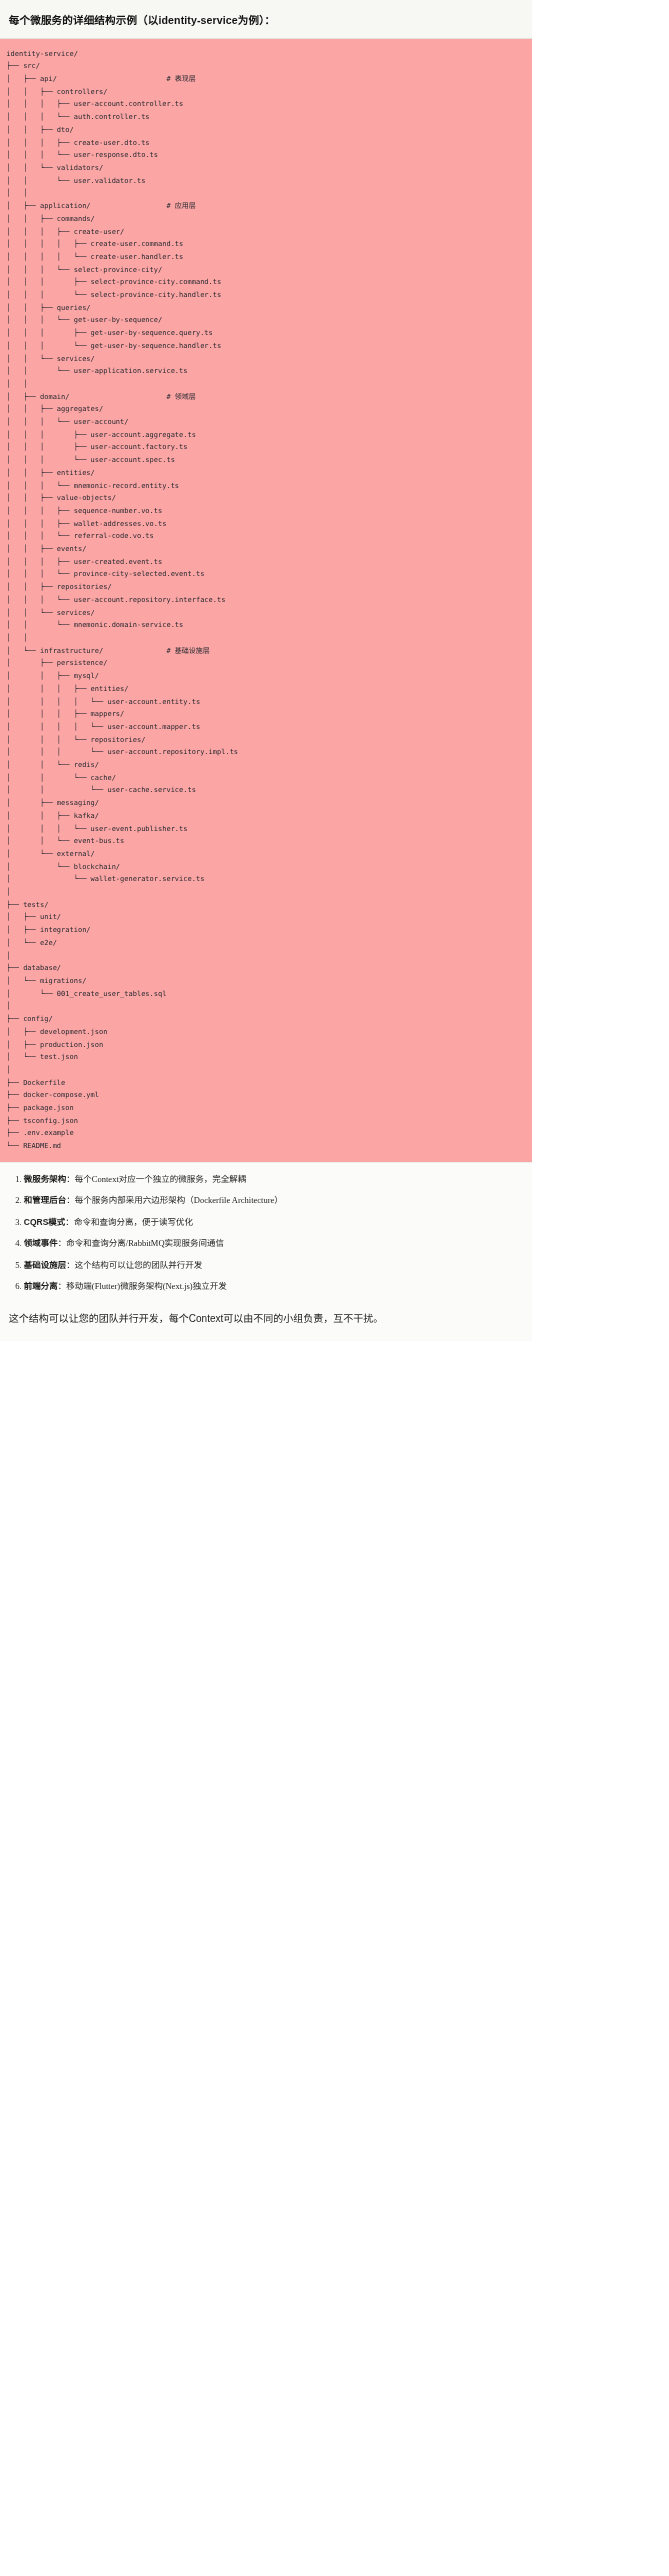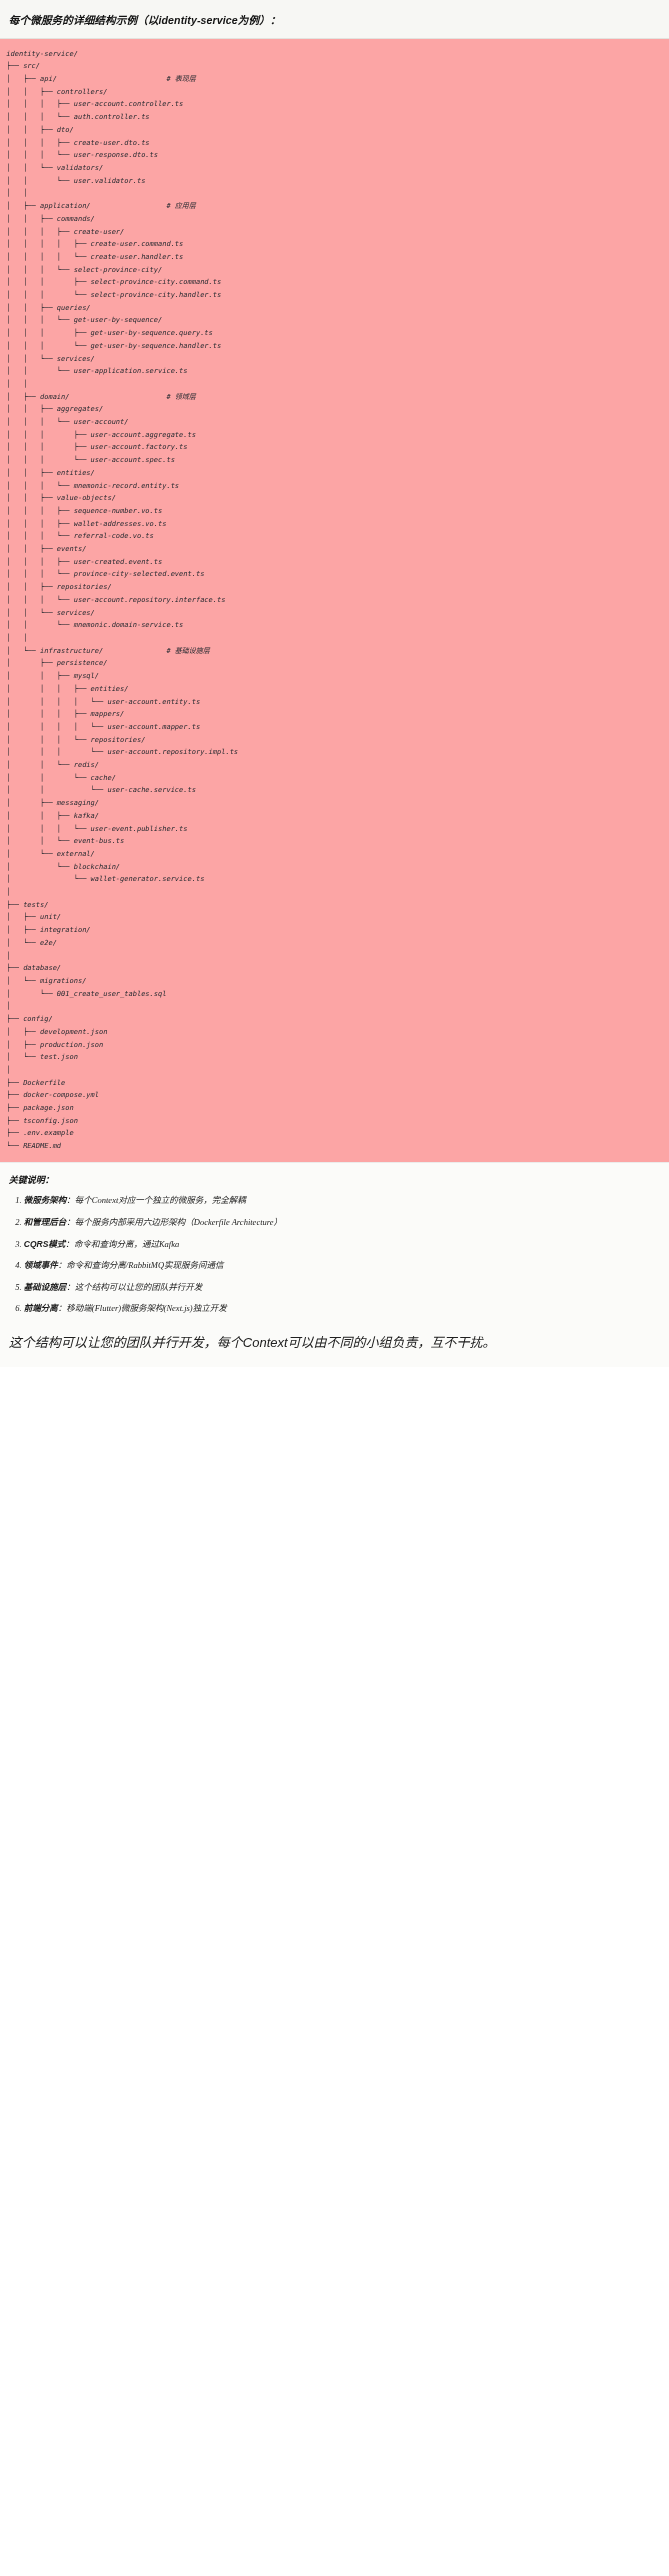--- a/index.html
+++ b/index.html
@@ -8,23 +8,22 @@
     padding: 0;
     background: #ffffff;
   }
   body {
     width: 669px;
     font-family: "Liberation Sans", "DejaVu Sans", sans-serif;
     color: #1a1a1a;
     -webkit-font-smoothing: antialiased;
   }
   .page {
-    width: 669px;
-    box-sizing: border-box;
-    font-style: italic;
+    width: 532px;
+    box-sizing: border-box;
   }
 
   
   .title-bar {
     background: #f7f7f4;
     padding: 12.5px 8.8px 10px 8.8px;
     border-bottom: 0.6px solid #e3e3de;
     box-sizing: border-box;
   }
   .title-bar h1 {
@@ -83,21 +82,21 @@
   ol.kp-list li .kp-term {
     font-weight: bold;
     font-family: "Liberation Sans", "DejaVu Sans", sans-serif;
   }
   ol.kp-list li .kp-desc {
     font-family: "Liberation Serif", "DejaVu Serif", serif;
   }
   .closing {
     background: #fbfbf9;
     padding: 3.8px 8.8px 13.8px 8.8px;
-    font-size: 13px;
+    font-size: 10px;
     line-height: 1.6;
     color: #202020;
     font-family: "Liberation Sans", "DejaVu Sans", sans-serif;
     box-sizing: border-box;
   }
 </style>
 </head>
 <body>
 
 <div class="page">
@@ -190,25 +189,24 @@
 │
 ├── Dockerfile
 ├── docker-compose.yml
 ├── package.json
 ├── tsconfig.json
 ├── .env.example
 └── README.md</pre>
   </div>
 
   <div class="keypoints">
-    <h2>关键说明：</h2>
     <ol class="kp-list" id="kp-list">
         <li><span class="kp-term">微服务架构</span><span>：</span><span class="kp-desc">每个Context对应一个独立的微服务，完全解耦</span></li>
         <li><span class="kp-term">和管理后台</span><span>：</span><span class="kp-desc">每个服务内部采用六边形架构（Dockerfile Architecture）</span></li>
-        <li><span class="kp-term">CQRS模式</span><span>：</span><span class="kp-desc">命令和查询分离，通过Kafka</span></li>
+        <li><span class="kp-term">CQRS模式</span><span>：</span><span class="kp-desc">命令和查询分离，便于读写优化</span></li>
         <li><span class="kp-term">领域事件</span><span>：</span><span class="kp-desc">命令和查询分离/RabbitMQ实现服务间通信</span></li>
         <li><span class="kp-term">基础设施层</span><span>：</span><span class="kp-desc">这个结构可以让您的团队并行开发</span></li>
         <li><span class="kp-term">前端分离</span><span>：</span><span class="kp-desc">移动端(Flutter)微服务架构(Next.js)独立开发</span></li>
       </ol>
   </div>
 
   <div class="closing">这个结构可以让您的团队并行开发，每个Context可以由不同的小组负责，互不干扰。</div>
 
 </div>
 

